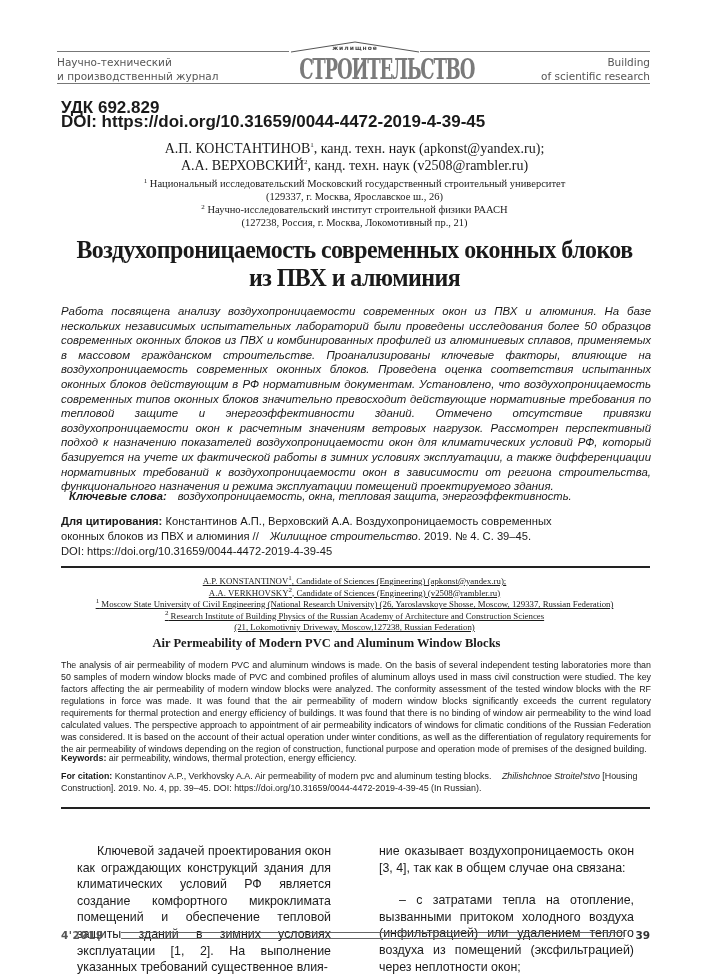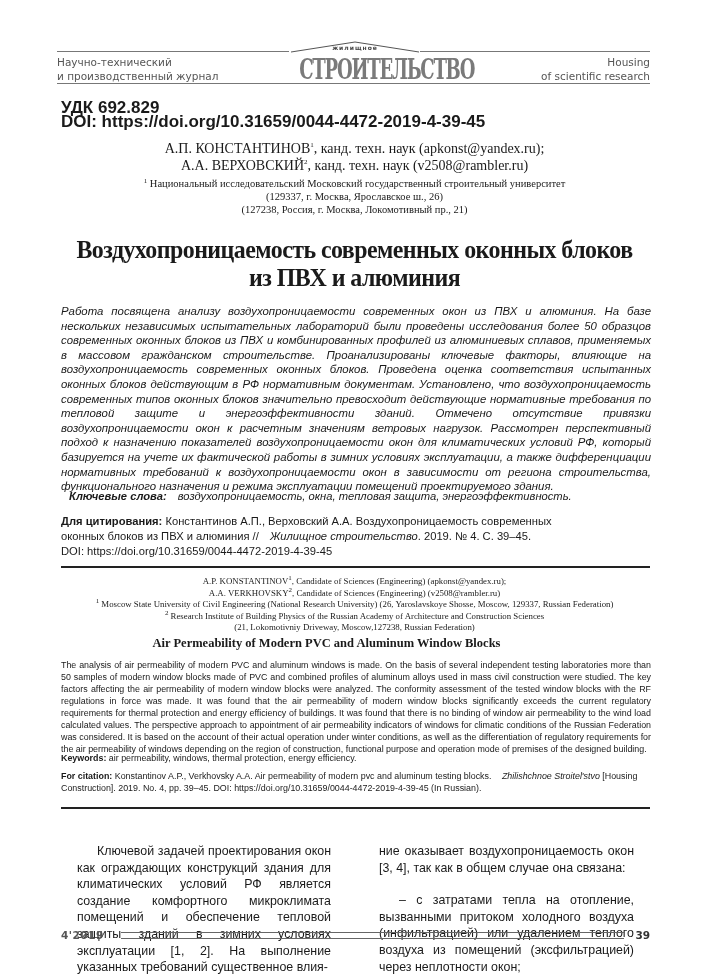--- a/index.html
+++ b/index.html
@@ -24,21 +24,21 @@
   .title-ru { left: 0; width: 709px; top: 236px; text-align: center; font-family: "Liberation Serif", serif; font-weight: bold; font-size: 26px; line-height: 28px; letter-spacing: -0.6px; transform: scaleX(0.92); }
 
   .abstract-ru { left: 61px; width: 590px; top: 304px; font-size: 11.4px; line-height: 14.6px; font-style: italic; text-align: justify; }
   .keywords-ru { left: 61px; width: 600px; top: 489px; font-size: 11.2px; line-height: 14px; }
   .cite-ru { left: 61px; width: 600px; top: 514px; font-size: 11.2px; line-height: 15px; }
   .b { font-weight: bold; }
   .i { font-style: italic; margin-left: 8px; }
 
   .rule-full { position: absolute; left: 61px; width: 589px; height: 1.5px; background: #222; }
 
-  .authors-en { left: 0; width: 709px; top: 576px; text-align: center; font-family: "Liberation Serif", serif; font-size: 8.8px; line-height: 11.5px; }
+  .authors-en { left: 0; width: 709px; top: 576px; text-align: center; font-family: "Liberation Serif", serif; font-size: 8.8px; line-height: 11.5px; text-decoration: underline; }
   .title-en { left: 0; width: 653px; top: 636px; text-align: center; font-family: "Liberation Serif", serif; font-weight: bold; font-size: 12.5px; line-height: 15px; }
   .abstract-en { left: 61px; width: 590px; top: 659px; font-size: 8.9px; line-height: 12px; text-align: justify; }
   .keywords-en { left: 61px; width: 590px; top: 752px; font-size: 8.9px; line-height: 12px; }
   .cite-en { left: 61px; width: 590px; top: 770px; font-size: 8.9px; line-height: 12px; }
 
   .body-col { font-size: 12.4px; line-height: 16.6px; text-align: justify; }
   .col-left { left: 61px; width: 286px; top: 827px; }
   .col-right { left: 363px; width: 287px; top: 827px; }
   .indent { text-indent: 20px; }
   .p-tight { margin: 16px; }
@@ -61,37 +61,38 @@
 
 <div class="abs logo">
   <svg class="logo-roof" viewBox="0 0 136 14">
     <polyline points="4,12 68,2 132,12" fill="none" stroke="#555" stroke-width="1"></polyline>
   </svg>
   <div class="logo-top">жилищное</div>
   <div class="logo-main">СТРОИТЕЛЬСТВО</div>
 </div>
 
 <div class="abs hdr-right">
-  <div>Housing</div>
+  <div>Building</div>
   <div>of scientific research</div>
 </div>
 
 <div class="abs udk">
   <div>УДК 692.829</div>
   <div>DOI: https://doi.org/10.31659/0044-4472-2019-4-39-45</div>
 </div>
 
 <div class="abs authors-ru">
   <div><span>А.П. КОНСТАНТИНОВ</span><sup>1</sup><span>, канд. техн. наук (apkonst@yandex.ru);</span></div>
   <div><span>А.А. ВЕРХОВСКИЙ</span><sup>2</sup><span>, канд. техн. наук (v2508@rambler.ru)</span></div>
 </div>
 
 <div class="abs affil-ru">
   <div><sup>1</sup><span> Национальный исследовательский Московский государственный строительный университет</span></div>
   <div>(129337, г. Москва, Ярославское ш., 26)</div>
+  <div><sup>2</sup><span> Научно-исследовательский институт строительной физики РААСН</span></div>
   <div>(127238, Россия, г. Москва, Локомотивный пр., 21)</div>
 </div>
 
 <div class="abs title-ru">
   <div>Воздухопроницаемость современных оконных блоков</div>
   <div>из ПВХ и алюминия</div>
 </div>
 
 <div class="abs abstract-ru">Работа посвящена анализу воздухопроницаемости современных окон из ПВХ и алюминия. На базе нескольких независимых испытательных лабораторий были проведены исследования более 50 образцов современных оконных блоков из ПВХ и комбинированных профилей из алюминиевых сплавов, применяемых в массовом гражданском строительстве. Проанализированы ключевые факторы, влияющие на воздухопроницаемость со­временных оконных блоков. Проведена оценка соответствия испытанных оконных блоков действующим в РФ нормативным документам. Установлено, что воздухопроницаемость современных типов оконных блоков зна­чительно превосходит действующие нормативные требования по тепловой защите и энергоэффективности зданий. Отмечено отсутствие привязки воздухопроницаемости окон к расчетным значениям ветровых нагру­зок. Рассмотрен перспективный подход к назначению показателей воздухопроницаемости окон для климати­ческих условий РФ, который базируется на учете их фактической работы в зимних условиях эксплуатации, а также дифференциации нормативных требований к воздухопроницаемости окон в зависимости от региона строительства, функционального назначения и режима эксплуатации помещений проектируемого здания.</div>
 

